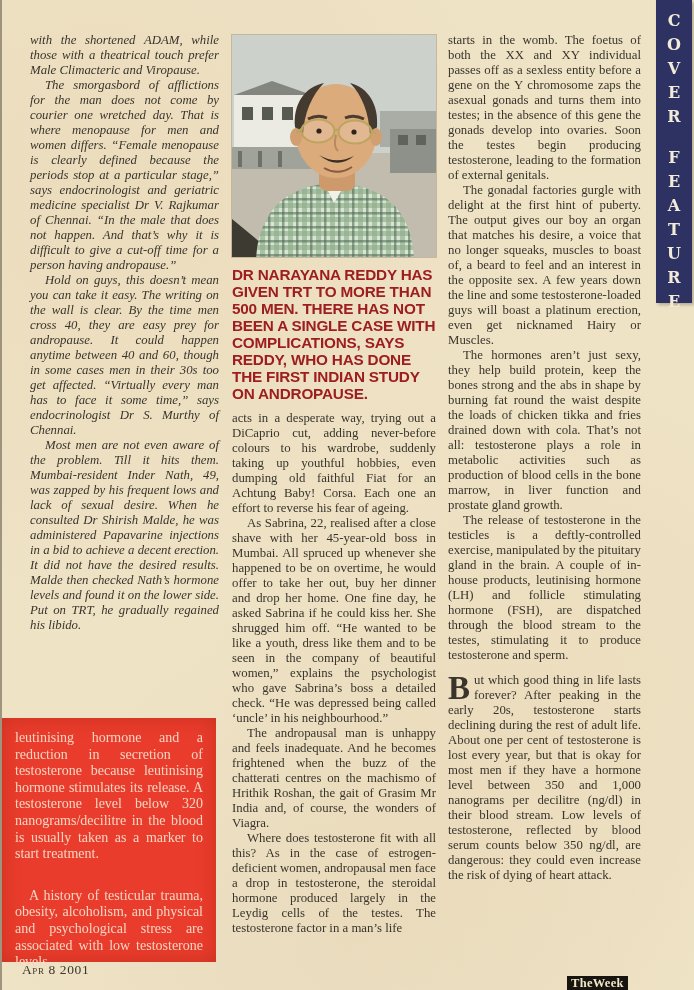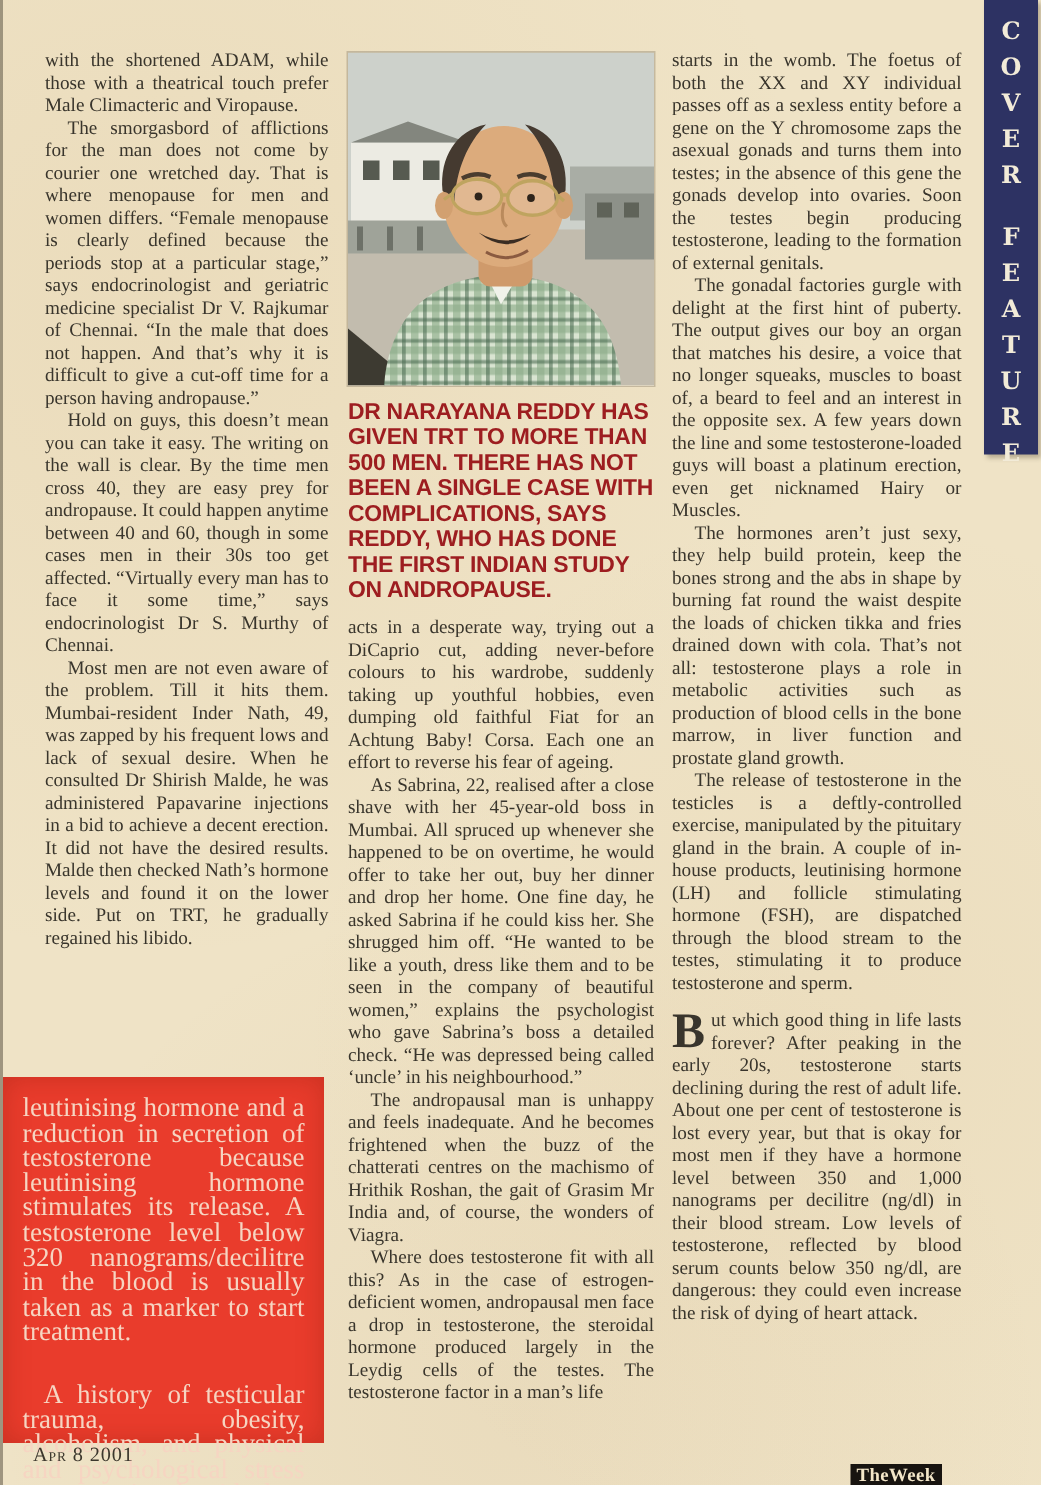--- a/index.html
+++ b/index.html
@@ -11,37 +11,37 @@
       radial-gradient(circle at 50% 95%, rgba(170,130,80,.08), transparent 35%),
       var(--paper,#efe3c6);
     font-family:"Liberation Serif", serif;
     color:var(--ink,#39352c);
   }
   body::before{content:"";position:absolute;left:0;top:0;width:2px;height:100%;
     background:rgba(92,86,70,.55);z-index:5;}
   .col{position:absolute;text-align:justify;font-size:12.8px;line-height:15px;}
   .col p{margin:0;}
   p.ind{text-indent:15px;}
-  #left-col{left:30px;top:33px;width:189px;}
+  #left-col{left:30px;top:33px;width:189px;font-style:italic;}
   #mid-col-text{left:232px;top:411px;width:204px;}
   #right-col{left:448px;top:33px;width:193px;}
   #photo{position:absolute;left:232px;top:35px;width:204px;height:222px;
     box-shadow:0 0 0 1px rgba(120,110,90,.35);}
   #photo svg{display:block;}
   #pull-quote{
     position:absolute;left:232px;top:266px;width:204px;
     font-family:"Liberation Sans", sans-serif;font-weight:700;
     font-size:15.3px;line-height:17px;letter-spacing:-0.2px;
     color:var(--quote_red,#9d1d20);text-align:left;
   }
   #red-box{
     position:absolute;left:2px;top:718px;width:214px;height:244px;
     background:var(--red_box_bg,#e93c2c);color:var(--red_box_text,#f6d5c2);
     padding:12px 13px;box-sizing:border-box;
-    font-size:18px;line-height:16.6px;text-align:justify;
+    font-size:14px;line-height:16.6px;text-align:justify;
     box-shadow:inset 0 0 18px rgba(140,30,15,.35);
   }
   #red-box p{margin:0;}
   #red-box p.ind{text-indent:14px;margin-top:25px;}
   #banner{
     position:absolute;left:656px;top:0;width:36px;height:303px;
     background:var(--banner_navy,#2d3263);
     display:flex;flex-direction:column;align-items:center;
     padding-top:11px;box-sizing:border-box;gap:17px;
     box-shadow:2px 2px 3px rgba(80,70,50,.35);

